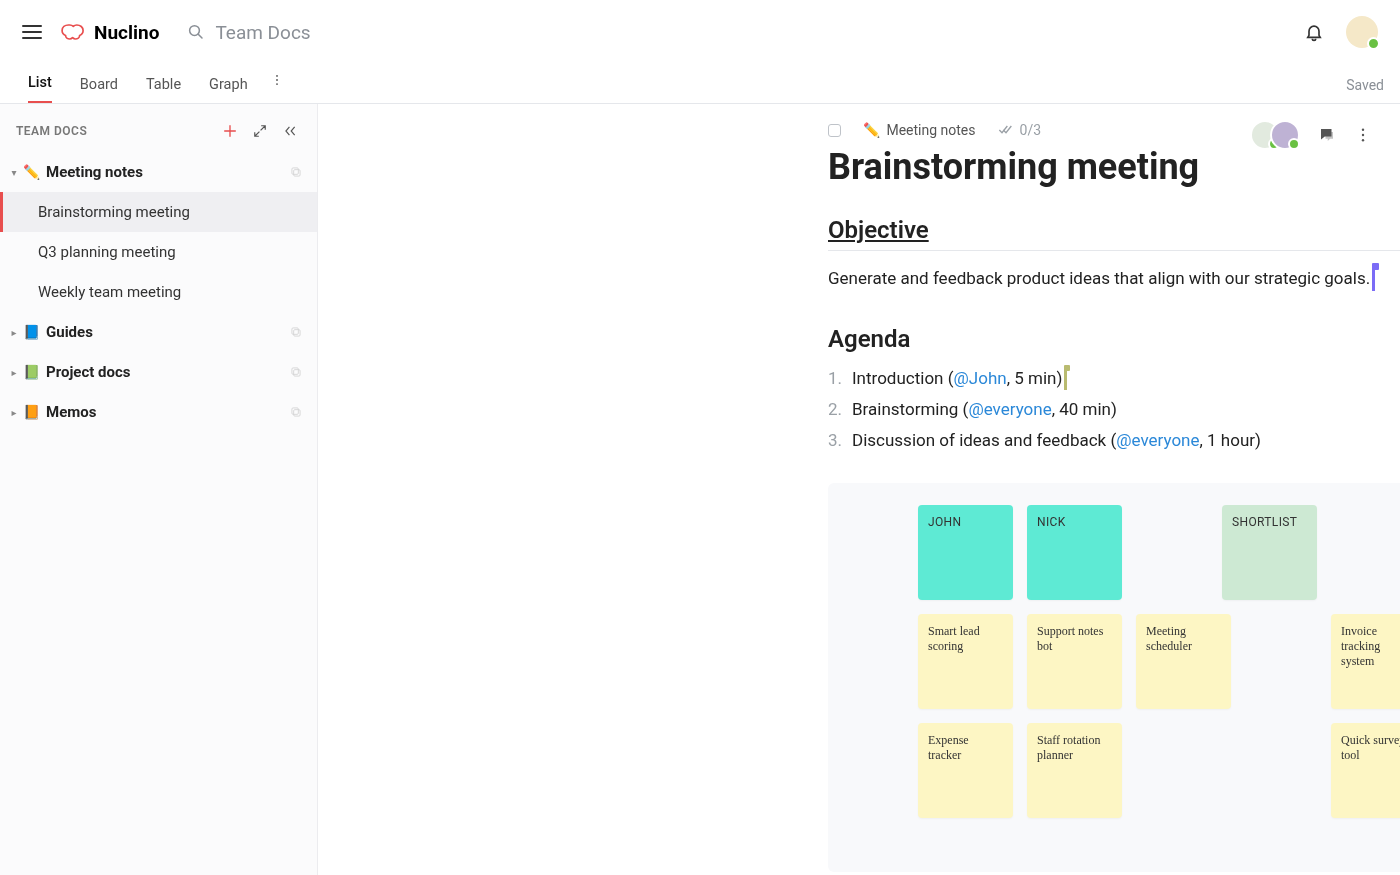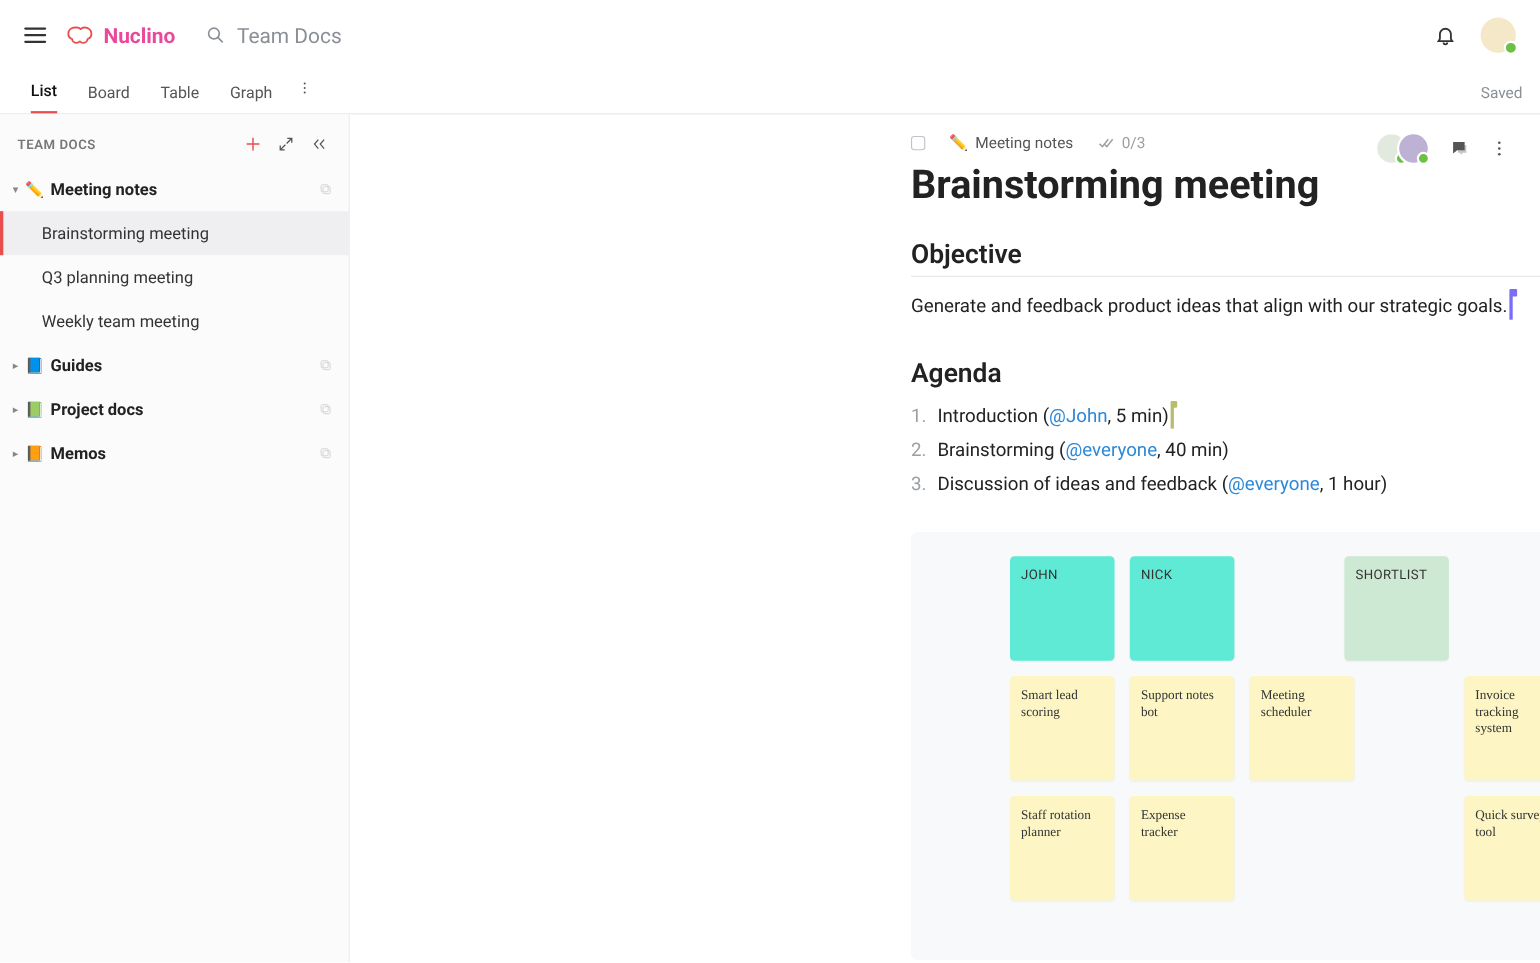--- a/index.html
+++ b/index.html
@@ -3,21 +3,21 @@
 <meta charset="utf-8">
 <style>
 * { box-sizing: border-box; margin: 0; padding: 0; }
 html, body { height: 100%; font-family: -apple-system, BlinkMacSystemFont, "Segoe UI", Roboto, Helvetica, Arial, sans-serif; color:#222; background:#fff; }
 body { width:1400px; height:875px; overflow:hidden; }
 
 
 .topbar { height:64px; display:flex; align-items:center; padding:0 22px; }
 .hamburger { width:20px; height:14px; display:flex; flex-direction:column; justify-content:space-between; cursor:pointer; margin-right:18px;}
 .hamburger span { display:block; height:2px; background:#333; border-radius:2px; }
-.logo { display:flex; align-items:center; gap:6px; color:#ec4899; font-weight:700; font-size:19px; margin-right:28px; cursor:pointer;}
+.logo { display:flex; align-items:center; gap:6px; color:#000000; font-weight:700; font-size:19px; margin-right:28px; cursor:pointer;}
 .logo svg { width:28px; height:24px; }
 .search { display:flex; align-items:center; gap:10px; color:#8a8f96; font-size:19px; flex:none;}
 .search svg { width:18px; height:18px; }
 .topbar-spacer { flex:1; }
 .bell { width:20px; height:20px; fill:none; stroke:#333; stroke-width:2; cursor:pointer; margin-right:22px;}
 .avatar-current { width:32px; height:32px; border-radius:50%; background:#f5e8c8; position:relative; cursor:pointer;}
 .avatar-current::after { content:""; position:absolute; right:-2px; bottom:-2px; width:9px; height:9px; border-radius:50%; background:#6ac143; border:2px solid #fff;}
 
 
 .tabrow { height:40px; display:flex; align-items:flex-end; border-bottom:1px solid #e5e7eb; padding:0 16px 0 28px; font-size:14.5px; color:#555;}
@@ -244,21 +244,21 @@
           <svg width="16" height="12" viewBox="0 0 24 18">
                 <path d="M2 9l4 4L14 3" fill="none" stroke="#9aa0a6" stroke-width="2"></path>
                 <path d="M8 9l4 4L20 3" fill="none" stroke="#9aa0a6" stroke-width="2"></path>
               </svg>
           <span>0/3</span>
         </span>
       </div>
 
       <h1 class="title" style="margin-left:510px;">Brainstorming meeting</h1>
 
-      <h2 class="sec" style="margin-left:510px;">Objective</h2>
+      <h2 class="sec" style="margin-left:510px;text-decoration:underline;">Objective</h2>
       <div class="hr-under" style="margin-left:510px;"></div>
       <p class="obj" style="margin-left:510px;">
         <span>Generate and feedback product ideas that align with our strategic goals.</span><span class="cursor1"></span>
       </p>
 
       <h2 class="sec" style="margin-left:510px;">Agenda</h2>
       <ol class="agenda" style="margin-left:510px;">
         <li>
           <span>Introduction (</span><span class="mention">@John</span><span>, 5 min)</span><span class="li-cursor"></span>
         </li>
@@ -281,22 +281,22 @@
 
         <div class="canvas-row">
           <div class="note sticky"><span>Smart lead scoring</span></div>
           <div class="note sticky"><span>Support notes bot</span></div>
           <div class="note sticky"><span>Meeting scheduler</span></div>
           <div class="col-gap"></div>
           <div class="note sticky"><span>Invoice tracking system</span></div>
         </div>
 
         <div class="canvas-row">
+          <div class="note sticky"><span>Expense tracker</span></div>
           <div class="note sticky"><span>Staff rotation planner</span></div>
-          <div class="note sticky"><span>Expense tracker</span></div>
           <div style="width:95px"></div>
           <div class="col-gap"></div>
           <div class="note sticky"><span>Quick survey tool</span></div>
         </div>
       </div>
 
     </div>
       </div>
   </div>
 </div>

